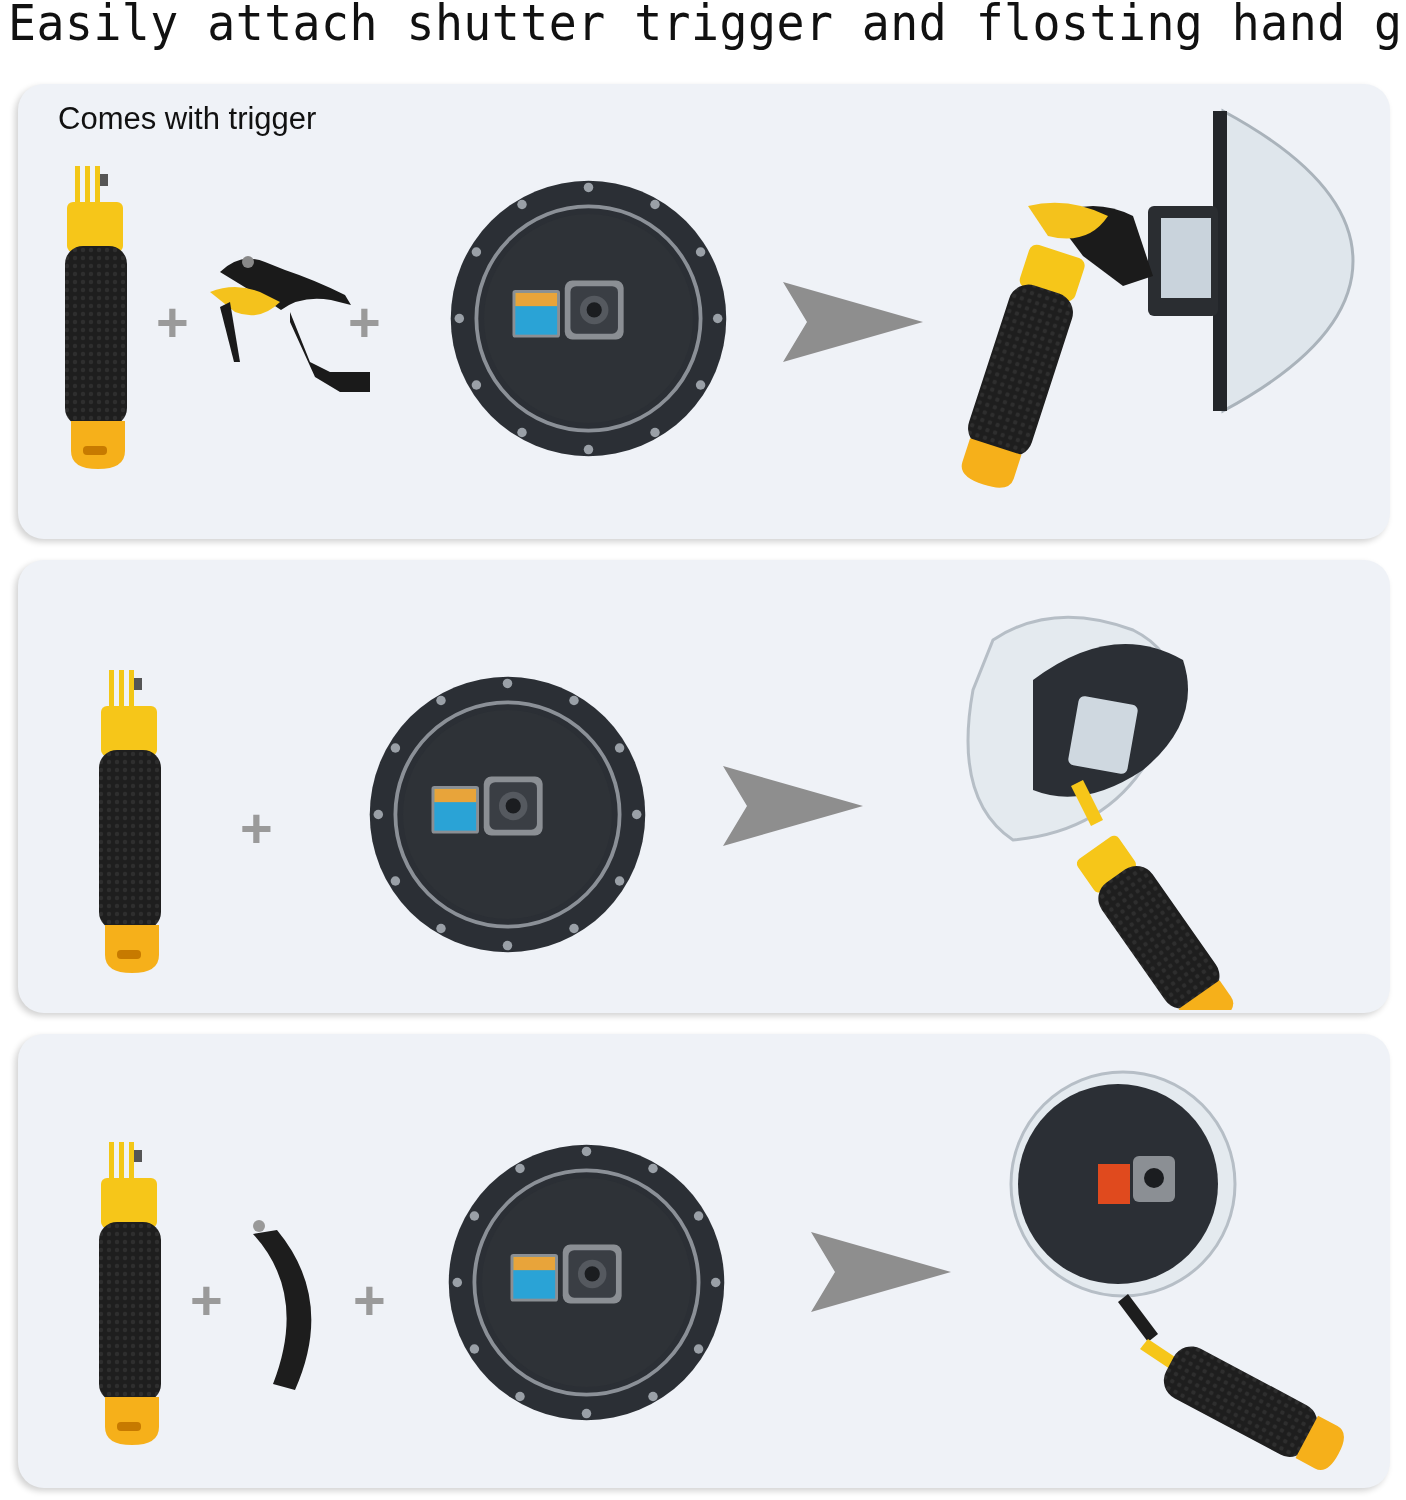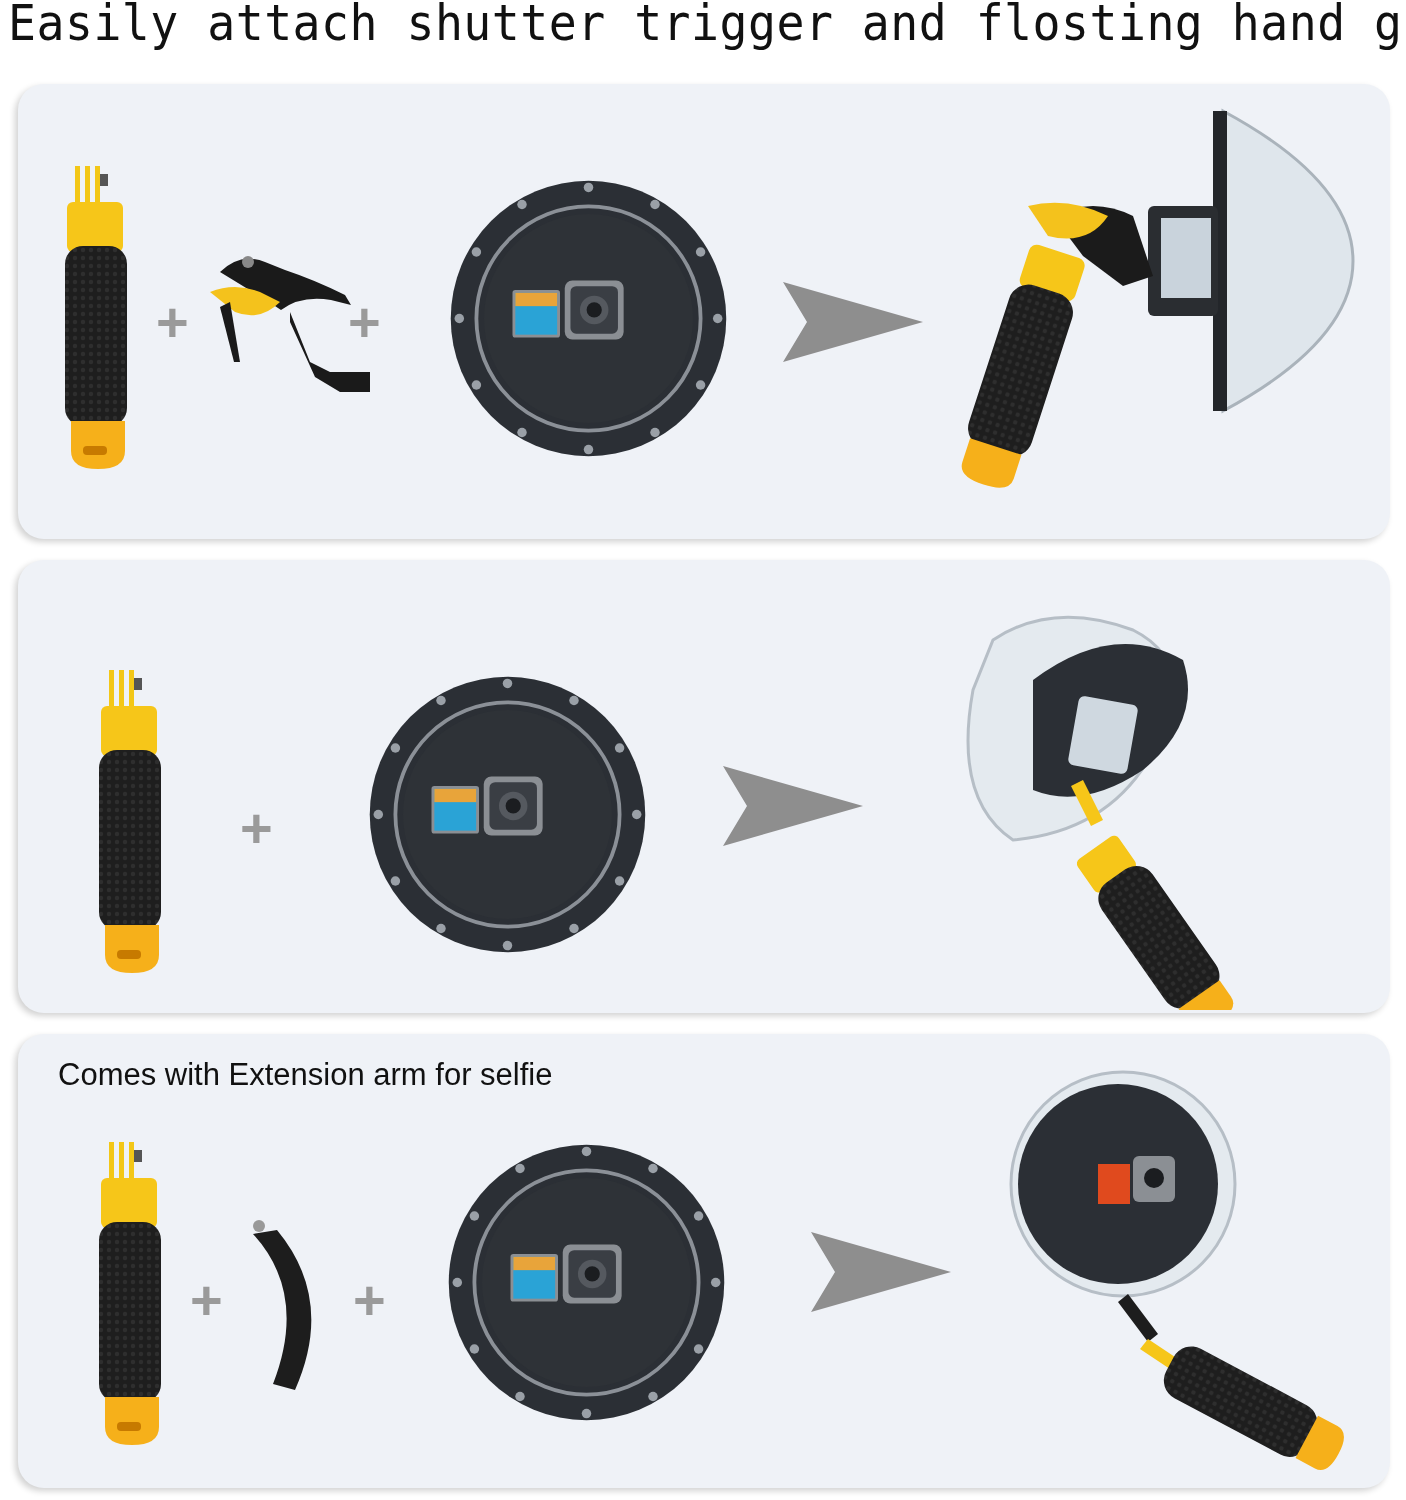--- a/index.html
+++ b/index.html
@@ -54,20 +54,21 @@
       <rect x="131" y="116" width="50" height="50" rx="6" fill="#3a3e44"></rect>
       <circle cx="156" cy="141" r="15" fill="#55595f"></circle>
       <circle cx="156" cy="141" r="8" fill="#1b1d20"></circle>
     </symbol>
   </defs>
 </svg>
 
 <div class="title">Easily attach shutter trigger and flosting hand grip</div>
 
 <div class="panel" style="top:84px;height:455px;">
+  <div class="panel-label" style="top:17px;">Comes with trigger</div>
   <svg class="abs" style="left:44px;top:82px;" width="72" height="310">
       <use href="#grip"></use>
     </svg>
   <div class="plus" style="left:138px;top:210px;">+</div>
   <svg class="abs" style="left:172px;top:148px;" width="185" height="180" viewBox="0 0 185 180">
     <path d="M30 40 q20 -20 45 -10 l20 8 q30 10 60 25 l6 10 -20 -5 q-30 -5 -50 10 l-15 -10z" fill="#1a1a1a"></path>
     <path d="M20 60 q25 -10 50 0 l20 10 q-20 20 -45 10z" fill="#f4c21c"></path>
     <path d="M40 70 l10 60 -6 0 -14 -55z" fill="#1a1a1a"></path>
     <path d="M100 80 l20 50 20 10 40 0 0 20 -30 0 -25 -15 -25 -55z" fill="#1a1a1a"></path>
     <circle cx="58" cy="30" r="6" fill="#888"></circle>
@@ -112,21 +113,20 @@
     <path d="M150 200 l20 40 -12 6 -20 -40z" fill="#f6c619"></path>
     <g transform="rotate(-35 230 330)">
       <rect x="185" y="240" width="50" height="40" rx="6" fill="#f6c619"></rect>
       <rect x="180" y="275" width="62" height="150" rx="20" fill="url(#hex)"></rect>
       <path d="M186 420 h50 v20 q0 14 -25 14 q-25 0 -25 -14z" fill="#f6b01a"></path>
     </g>
   </svg>
 </div>
 
 <div class="panel" style="top:1034px;height:454px;">
-  <div class="panel-label" style="top:23px;">Comes with Extension arm for selfie</div>
   <svg class="abs" style="left:78px;top:108px;" width="72" height="310">
       <use href="#grip"></use>
     </svg>
   <div class="plus" style="left:172px;top:238px;">+</div>
   <svg class="abs" style="left:225px;top:180px;" width="80" height="180" viewBox="0 0 80 180">
     <path d="M10 20 q55 60 20 150 l22 6 q40 -90 -18 -160z" fill="#1d1d1d"></path>
     <circle cx="16" cy="12" r="6" fill="#999"></circle>
   </svg>
   <div class="plus" style="left:335px;top:238px;">+</div>
   <svg class="abs" style="left:426px;top:106px;" width="285" height="285">

